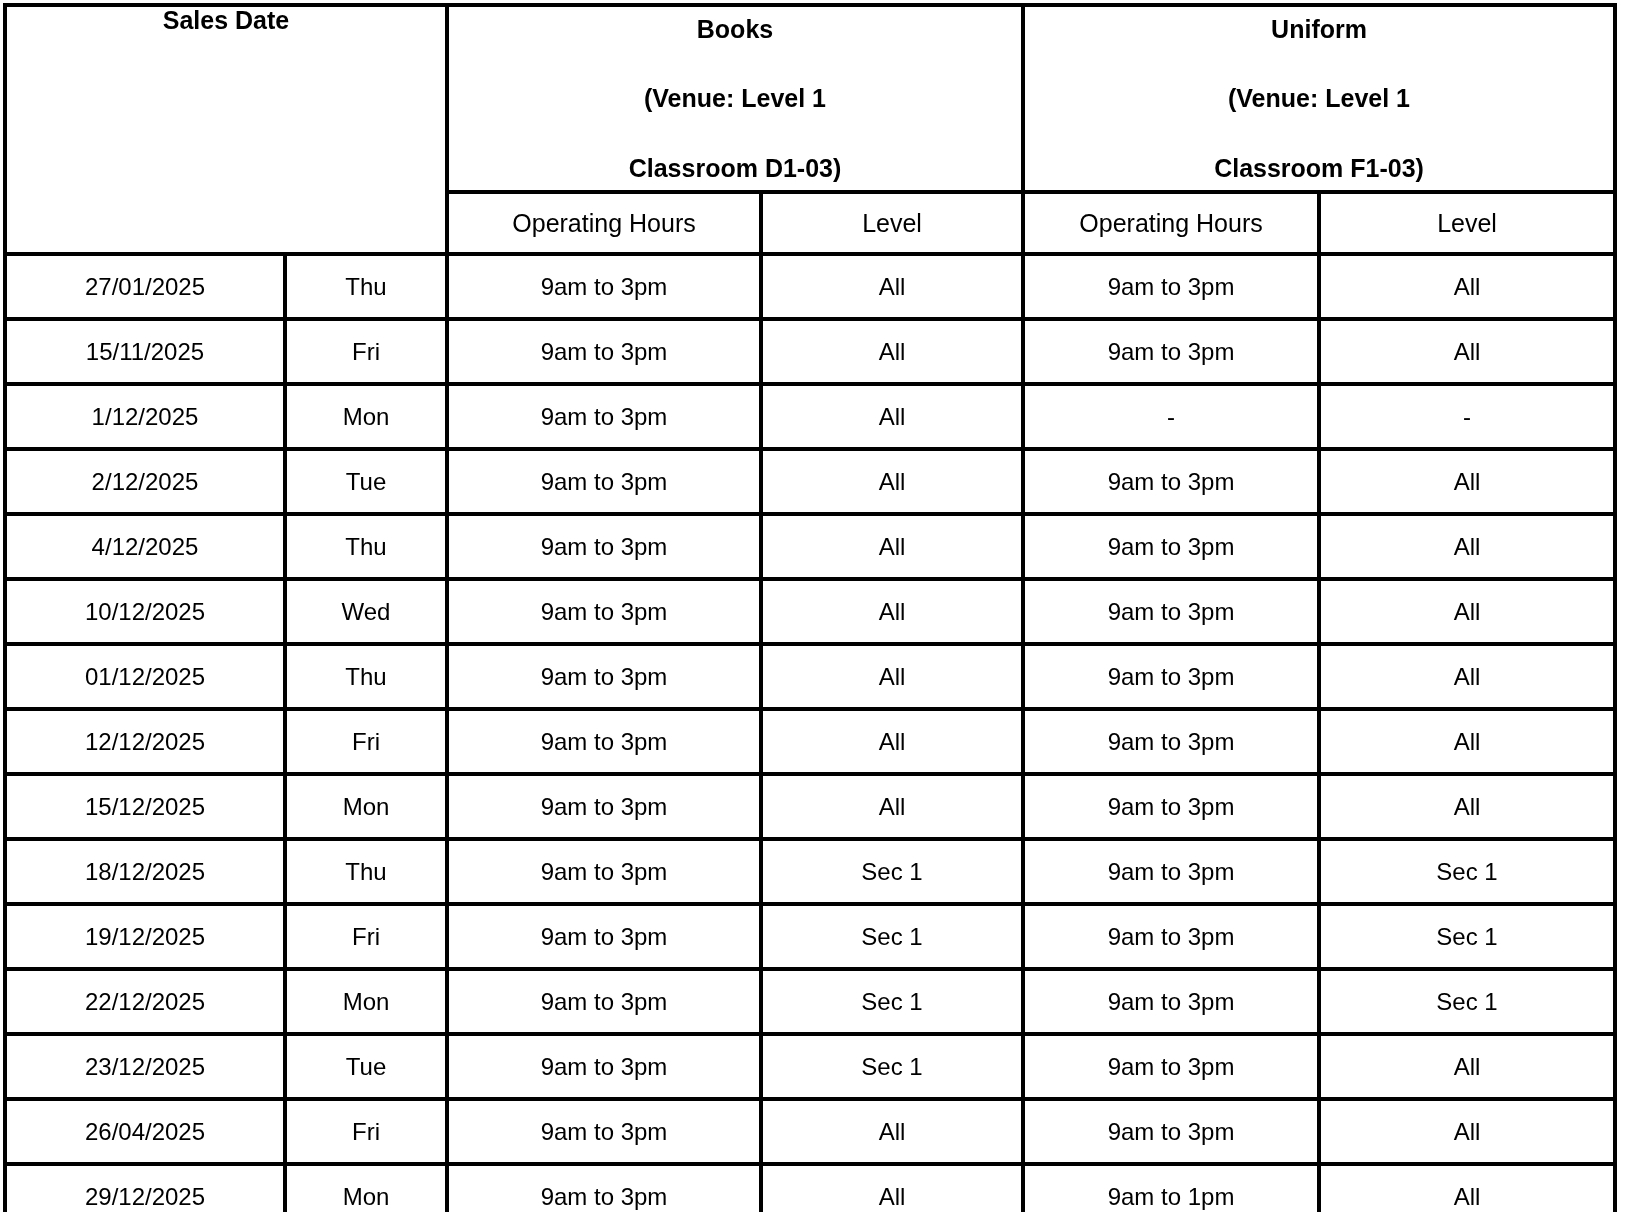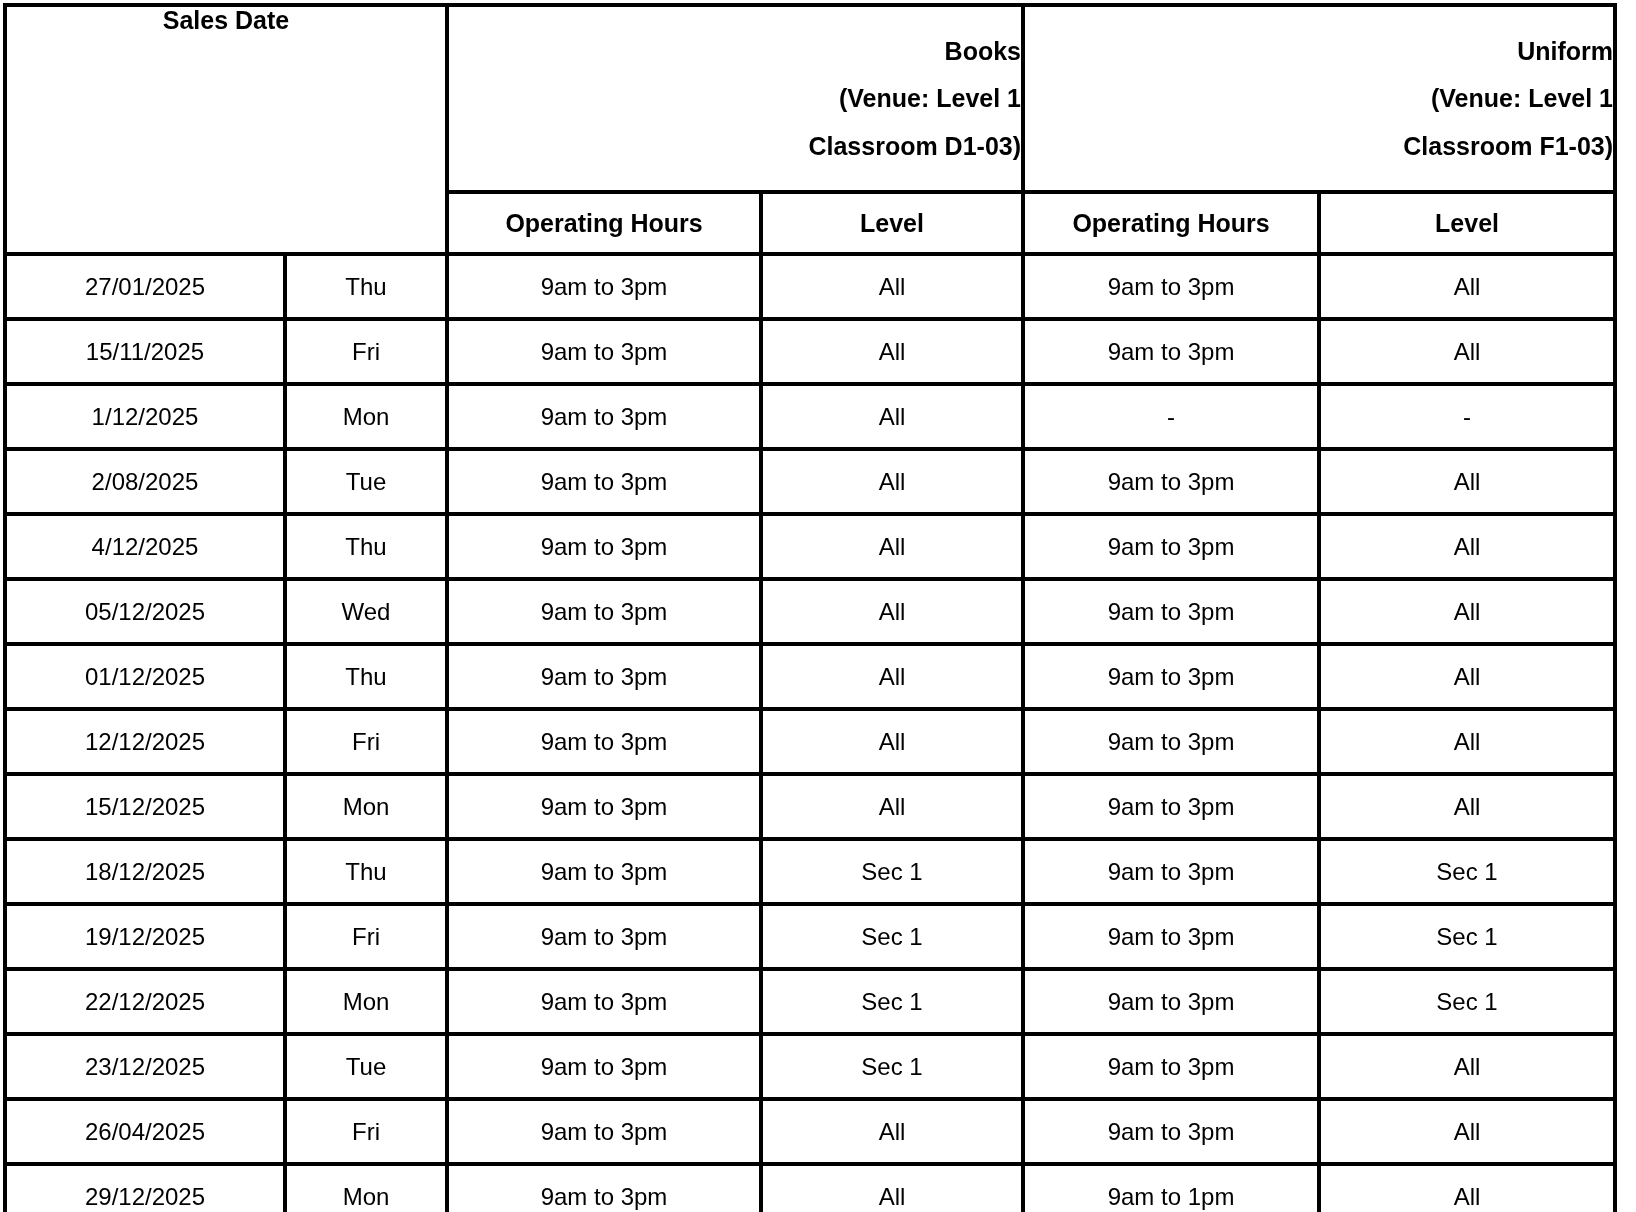--- a/index.html
+++ b/index.html
@@ -41,35 +41,35 @@
   }
   .hdr-top .title-line {
     display: block;
     padding: 0;
     margin: 0;
   }
   .hdr-stack {
     display: flex;
     flex-direction: column;
     justify-content: center;
-    align-items: flex-end;
+    align-items: center;
     height: 100%;
-    gap: 21px;
+    gap: 43px;
   }
   .hdr-single {
     display: flex;
     justify-content: center;
     align-items: flex-start;
     height: 100%;
   }
 
   
   .hdr-sub {
     height: 58px;
-    font-weight: bold;
+    font-weight: normal;
     font-size: 25px;
   }
 
   
   .data-row td {
     height: 61px;
     font-size: 24px;
     font-weight: normal;
   }
 
@@ -141,37 +141,37 @@
       </tr>
       <tr class="data-row">
         <td>1/12/2025</td>
         <td>Mon</td>
         <td>9am to 3pm</td>
         <td>All</td>
         <td>-</td>
         <td>-</td>
       </tr>
       <tr class="data-row">
-        <td>2/08/2025</td>
+        <td>2/12/2025</td>
         <td>Tue</td>
         <td>9am to 3pm</td>
         <td>All</td>
         <td>9am to 3pm</td>
         <td>All</td>
       </tr>
       <tr class="data-row">
         <td>4/12/2025</td>
         <td>Thu</td>
         <td>9am to 3pm</td>
         <td>All</td>
         <td>9am to 3pm</td>
         <td>All</td>
       </tr>
       <tr class="data-row">
-        <td>05/12/2025</td>
+        <td>10/12/2025</td>
         <td>Wed</td>
         <td>9am to 3pm</td>
         <td>All</td>
         <td>9am to 3pm</td>
         <td>All</td>
       </tr>
       <tr class="data-row">
         <td>01/12/2025</td>
         <td>Thu</td>
         <td>9am to 3pm</td>

